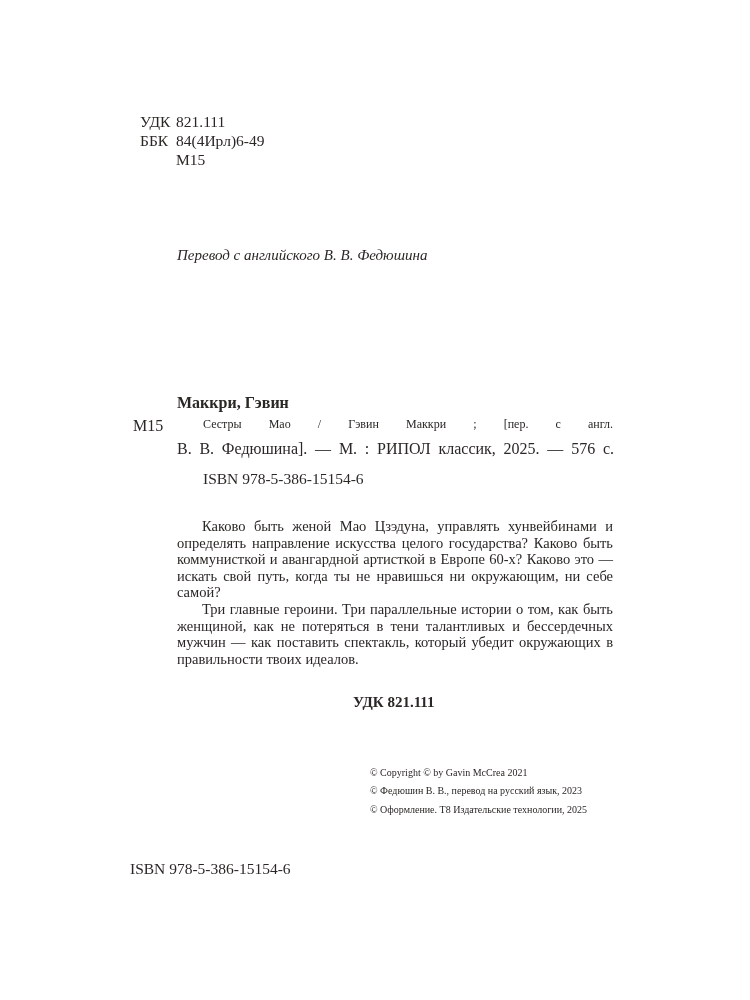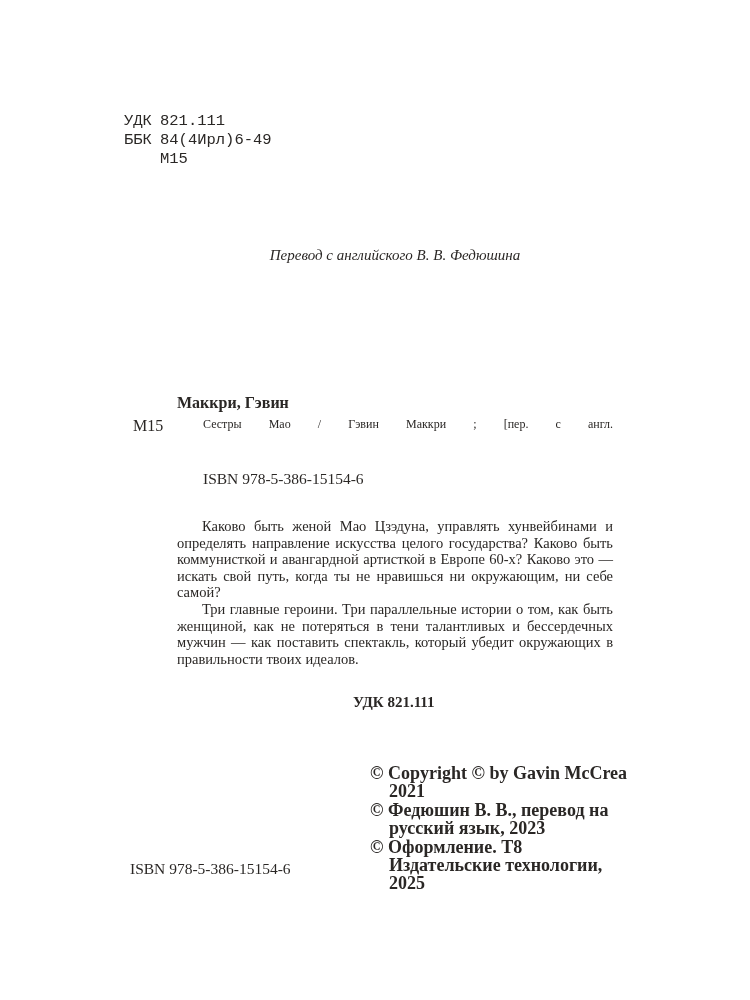--- a/index.html
+++ b/index.html
@@ -11,29 +11,29 @@
     width: 750px;
     height: 1000px;
     background: #ffffff;
     color: #2a2725;
     font-family: "Liberation Serif", "DejaVu Serif", serif;
     overflow: hidden;
   }
   .abs { position: absolute; }
 
   
-  .top-codes { left: 124px; top: 112px; font-size: 15.5px; line-height: 19px; font-family: Liberation Mono, monospace; }
+  .top-codes { left: 140px; top: 112px; font-size: 15.5px; line-height: 19px; }
   .code-row { display: flex; }
   .code-label { width: 36px; flex: 0 0 36px; }
   .code-value { white-space: nowrap; }
 
   
   .translator {
     left: 177px; top: 247px; width: 436px;
-    text-align: center; font-style: italic; font-size: 15px;
+    text-align: left; font-style: italic; font-size: 15px;
   }
 
   
   .card-author { left: 177px; top: 394px; font-size: 16px; font-weight: bold; }
   .card-sign   { left: 133px; top: 417px; font-size: 16px; }
   .card-line1  {
     left: 203px; top: 417px; width: 410px; font-size: 12px;
     text-align: justify; text-align-last: justify; white-space: nowrap-disabled;
   }
   .card-line2  {
@@ -53,21 +53,21 @@
   
   .bottom-codes {
     left: 353px; top: 693px; width: 260px;
     font-weight: bold;
     font-size: 15px; line-height: 19px;
   }
 
   
   .copyrights {
     left: 370px; top: 764px; width: 262px;
-    font-size: 18px; line-height: 18.4px; font-weight: bold;
+    font-size: 10px; line-height: 18.4px;
   }
   .copy-item { padding-left: 19px; text-indent: -19px; }
 
   
   .bottom-isbn { left: 130px; top: 860px; font-size: 15.5px; }
 </style>
 </head>
 <body>
 
 <div class="page">
@@ -85,20 +85,21 @@
       <span class="code-label"></span>
       <span class="code-value">М15</span>
     </div>
   </div>
 
   <div class="abs translator">Перевод с английского В. В. Федюшина</div>
 
   <div class="abs card-author">Маккри, Гэвин</div>
   <div class="abs card-sign">М15</div>
   <div class="abs card-line1">Сестры Мао / Гэвин Маккри ; [пер. с англ.</div>
+  <div class="abs card-line2">В. В. Федюшина]. — М. : РИПОЛ классик, 2025. — 576 с.</div>
   <div class="abs card-isbn">ISBN 978-5-386-15154-6</div>
 
   <div class="abs annotation">
     <p>Каково быть женой Мао Цзэдуна, управлять хунвейбинами и определять направление искусства целого государства? Каково быть коммунисткой и авангардной артисткой в Европе 60-х? Каково это — искать свой путь, когда ты не нравишься ни окружающим, ни себе самой?</p>
     <p>Три главные героини. Три параллельные истории о том, как быть женщиной, как не потеряться в тени талантливых и бессердечных мужчин — как поставить спектакль, который убедит окружающих в правильности твоих идеалов.</p>
   </div>
 
   <div class="abs bottom-codes">
     <div>УДК 821.111</div>
   </div>

